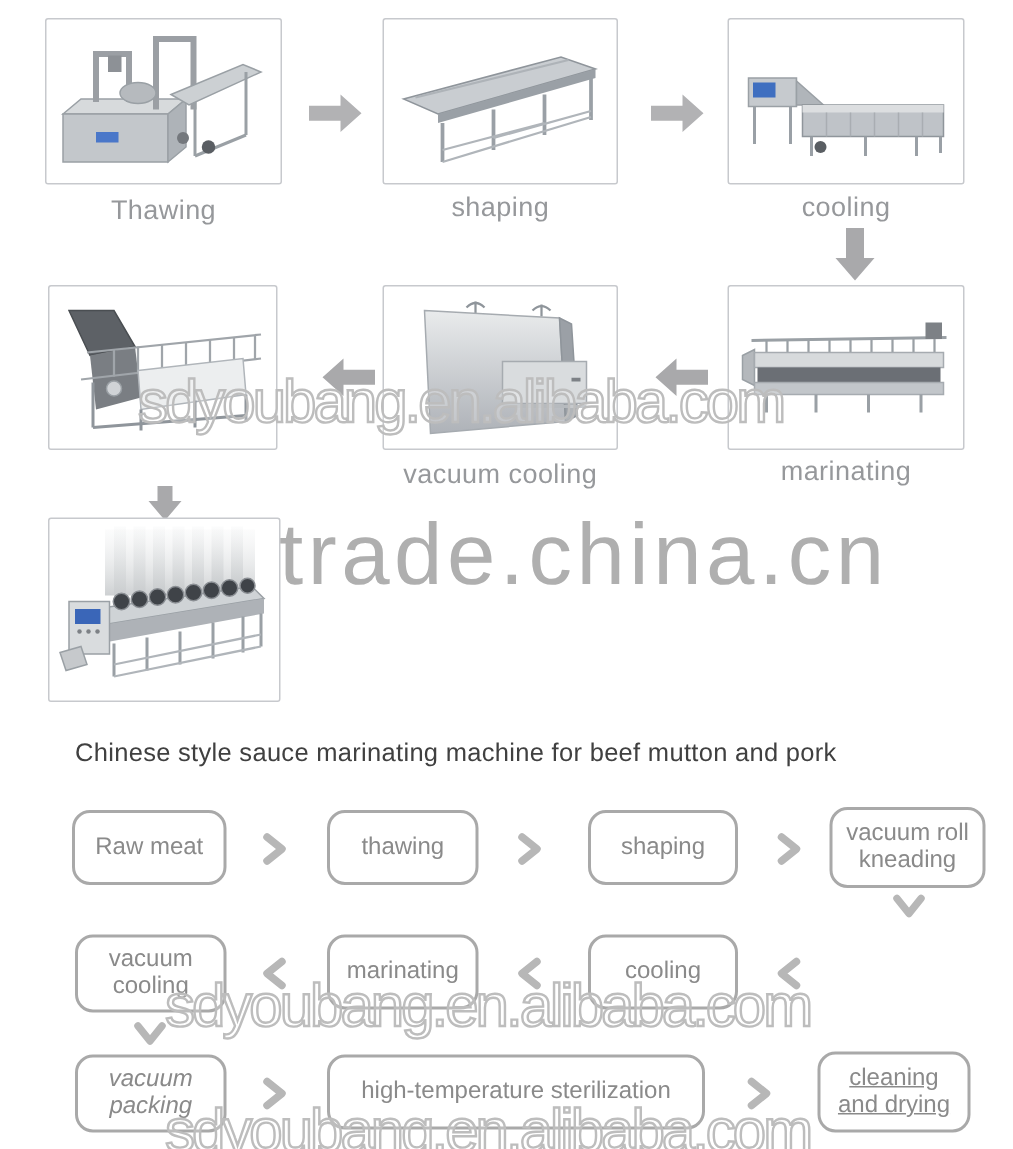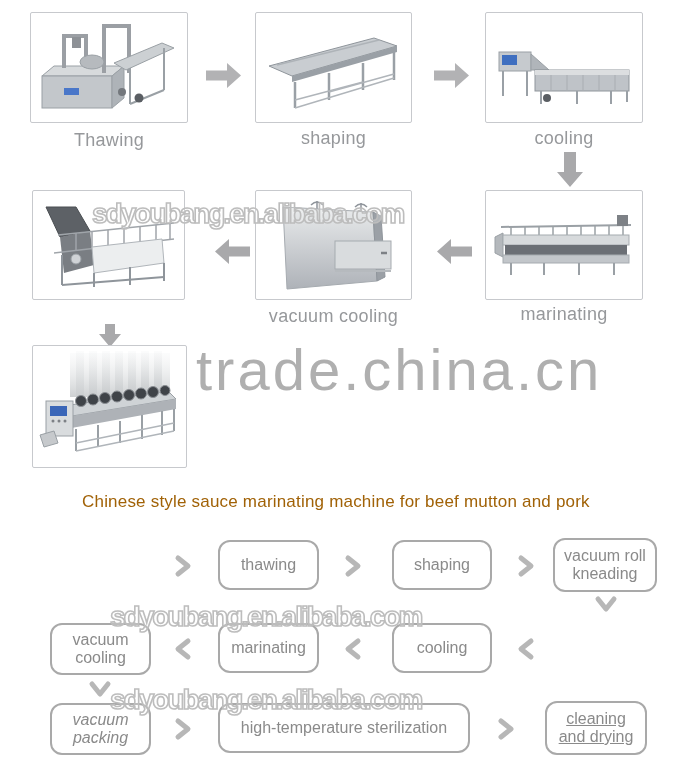--- a/index.html
+++ b/index.html
@@ -12,29 +12,29 @@
     position:absolute;background:#ffffff;border:1px solid #c7c9cd;border-radius:2px;
     box-sizing:border-box;display:flex;align-items:center;justify-content:center;
   }
   .mlabel{
     position:absolute;text-align:center;color:#96989b;font-size:18px;letter-spacing:.3px;
   }
   
   .barrow{position:absolute;}
   
   .wm-outline{
-    position:absolute;white-space:nowrap;font-weight:bold;font-size:28px;letter-spacing:-2px;
-    color:rgba(255,255,255,0.22);-webkit-text-stroke:1.6px #bdbdbd;z-index:30;pointer-events:none;
+    position:absolute;white-space:nowrap;font-weight:normal;font-size:40px;letter-spacing:-2px;
+    color:rgba(255,255,255,0.22);-webkit-text-stroke:1.6px #bdbdbd;z-index:30;pointer-events:none;margin-top:48px;
   }
   .wm-solid{
     position:absolute;white-space:nowrap;font-size:58px;color:#ababab;letter-spacing:3px;
     z-index:30;opacity:.95;pointer-events:none;
   }
   
-  .caption{position:absolute;color:#a16207;font-size:17px;letter-spacing:.2px;margin-left:32px;}
+  .caption{position:absolute;color:#404040;font-size:17px;letter-spacing:.2px;}
   
   .fbox{
     position:absolute;box-sizing:border-box;border:2px solid #a9a9a9;border-radius:12px;
     background:#ffffff;display:flex;align-items:center;justify-content:center;text-align:center;
     color:#8a8a8a;font-size:16px;line-height:1.15;padding:2px 6px;
   }
   .chev{position:absolute;width:24px;height:24px;}
   svg{display:block;}
 </style>
 </head>
@@ -257,24 +257,25 @@
         <line x1="138" y1="60" x2="138" y2="82"></line>
       </g>
       <g stroke="#b0b5ba" stroke-width="1.5">
         <line x1="40" y1="102" x2="138" y2="82"></line>
         <line x1="40" y1="94" x2="138" y2="74"></line>
       </g>
     </svg>
   </div>
 
   <div class="wm-outline" style="left:92px;top:198px;">sdyoubang.en.alibaba.com</div>
-  <div class="wm-solid" style="left:196px;top:336px;">trade.china.cn</div>
+  <div class="wm-solid" style="left:186px;top:336px;">trade.china.cn</div>
 
   <div class="caption" style="left:50px;top:492px;">Chinese style sauce marinating machine for beef mutton and pork</div>
 
+  <div class="fbox" style="left:48px;top:540px;width:103px;height:50px;">Raw meat</div>
   <svg class="chev" style="left:171px;top:554px;" viewBox="0 0 24 24">
     <path d="M7 4 L17 12 L7 20" fill="none" stroke="#b7b7b7" stroke-width="5" stroke-linecap="round" stroke-linejoin="round"></path>
   </svg>
   <div class="fbox" style="left:218px;top:540px;width:101px;height:50px;">thawing</div>
   <svg class="chev" style="left:341px;top:554px;" viewBox="0 0 24 24">
     <path d="M7 4 L17 12 L7 20" fill="none" stroke="#b7b7b7" stroke-width="5" stroke-linecap="round" stroke-linejoin="round"></path>
   </svg>
   <div class="fbox" style="left:392px;top:540px;width:100px;height:50px;">shaping</div>
   <svg class="chev" style="left:514px;top:554px;" viewBox="0 0 24 24">
     <path d="M7 4 L17 12 L7 20" fill="none" stroke="#b7b7b7" stroke-width="5" stroke-linecap="round" stroke-linejoin="round"></path>

